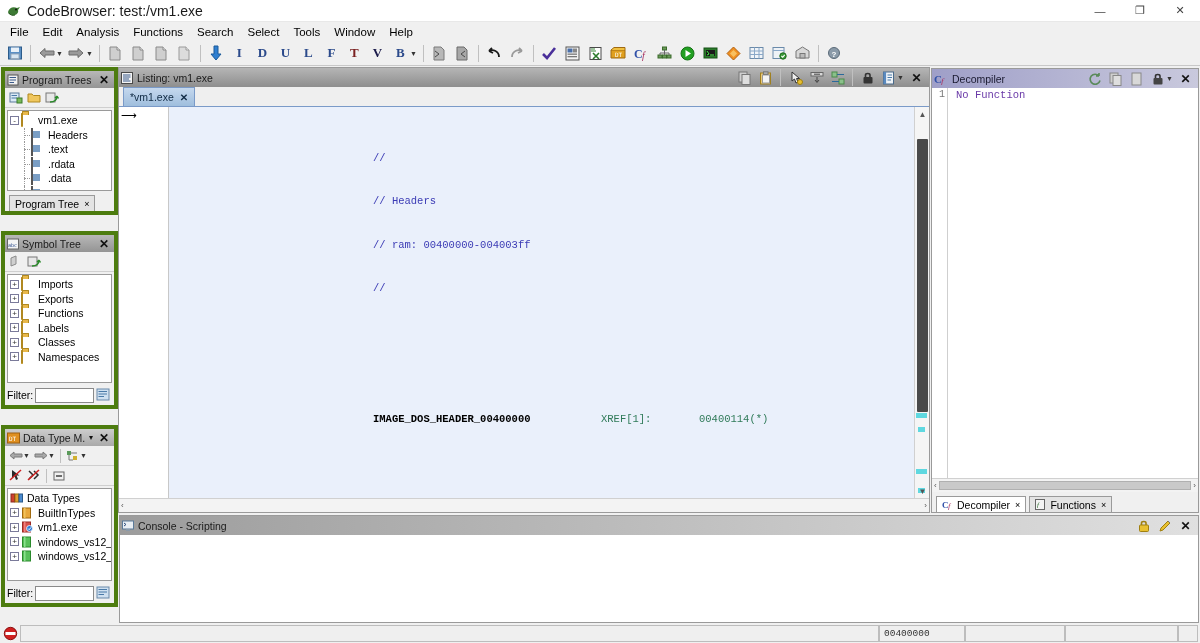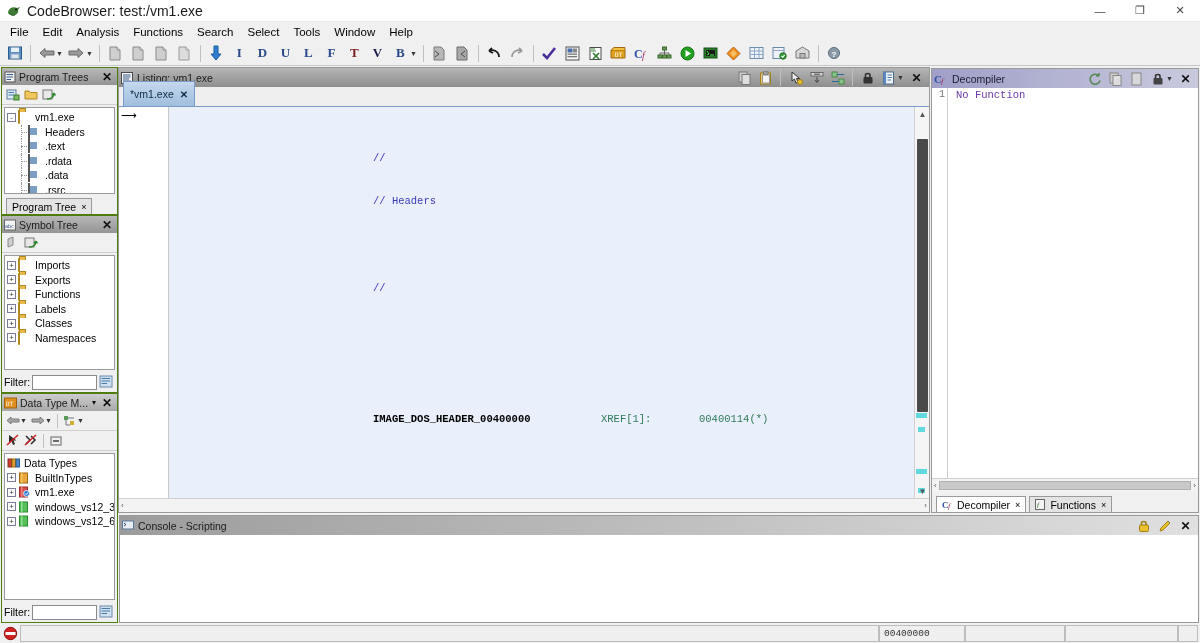--- a/index.html
+++ b/index.html
@@ -48,22 +48,22 @@
   .tb-sep { width: 1px; height: 17px; background: #c0c0c0; margin: 0 4px; }
   .tb-arrow { font-size: 7px; color: #333; margin-left: -2px; margin-right: 2px; }
   .tbl { font-family: "Liberation Serif", serif; font-weight: bold; font-size: 13px; color: #2b4a8b; }
 
   
   .body { flex: 1 1 auto; display: flex; min-height: 0; background: #f0f0f0; }
 
   
   .leftcol { width: 118px; flex: 0 0 118px; display: flex; flex-direction: column;
              background: #f0f0f0; padding: 1px 0 0 1px; }
-  .panel { background: #f0f0f0; display: flex; flex-direction: column; margin-bottom: 0;
-           border: 1px solid #4d7c0f; min-height: 0; }
+  .panel { background: #f0f0f0; display: flex; flex-direction: column; margin-bottom: 16px;
+           border: 4px solid #4d7c0f; min-height: 0; }
   .panel-title {
     height: 17px; flex: 0 0 17px; display: flex; align-items: center;
     background: linear-gradient(to bottom,#b8b8b8,#949494);
     padding: 0 2px; font-size: 10.5px; color: #1a1a1a; font-weight: normal;
   }
   .panel-title.light { background: linear-gradient(to bottom,#cdcdcd,#a9a9a9); }
   .panel-title .ptxt { margin-left: 3px; white-space: nowrap; overflow: hidden; }
   .panel-title .pclose { margin-left: auto; font-weight: bold; font-size: 12px;
                          padding: 0 3px; color: #111; }
   .panel-title .pmenu { margin-left: auto; font-size: 8px; padding: 0 3px; color: #111; }
@@ -110,21 +110,21 @@
   .center-top { flex: 1 1 auto; display: flex; min-height: 0; }
   .listing-panel { flex: 1 1 auto; display: flex; flex-direction: column;
                    border: 1px solid #9a9a9a; min-width: 0; background: #f0f0f0; }
   .lp-title { height: 19px; flex: 0 0 19px; display: flex; align-items: center;
               background: linear-gradient(to bottom,#b5b5b5,#8e8e8e); padding: 8px 2px; }
   .lp-title .ltxt { margin-left: 4px; font-size: 10.5px; color: #1a1a1a; }
   .lp-tools { margin-left: auto; display: flex; align-items: center; }
   .lp-tools .tb-btn { width: 19px; height: 17px; }
   .tabstrip { height: 20px; flex: 0 0 20px; display: flex; align-items: flex-end;
               background: #efefef; border-bottom: 1px solid #7a9ac8; padding-left: 4px; }
-  .tab { display: flex; align-items: center; height: 25px; padding: 0 6px;
+  .tab { display: flex; align-items: center; height: 19px; padding: 0 6px;
          background: linear-gradient(to bottom,#c5d8ee,#9fbedd); border: 1px solid #7a9ac8;
          border-bottom: none; font-size: 10.5px; color: #102a44; }
   .tab .x { margin-left: 6px; font-weight: bold; font-size: 10px; }
 
   .listing-area { flex: 1 1 auto; display: flex; min-height: 0; background: #fff; position: relative; }
   .lmargin { width: 50px; flex: 0 0 50px; background: #fff; border-right: 1px solid #c8c8c8;
              position: relative; }
   .cursor-arrow { position: absolute; left: 2px; top: 3px; font-size: 11px; color: #000; line-height: 1; }
   .code-wrap { flex: 1 1 auto; min-width: 0; overflow: hidden; position: relative;
                background: #eaf0fb; }
@@ -748,21 +748,21 @@
 
           <div class="listing-area">
             <div class="lmargin">
               <span class="cursor-arrow">⟶</span>
             </div>
             <div class="code-wrap">
               <div class="code">
 
                 <div class="crow"><span class="gutter"></span><span class="cmt" style="padding-left:136px">//</span></div>
                 <div class="crow"><span class="gutter"></span><span class="cmt" style="padding-left:136px">// Headers</span></div>
-                <div class="crow"><span class="gutter"></span></div>
+                <div class="crow"><span class="gutter"></span><span class="cmt" style="padding-left:136px">// ram: 00400000-004003ff</span></div>
                 <div class="crow"><span class="gutter"></span><span class="cmt" style="padding-left:136px">//</span></div>
                 <div class="crow"></div>
                 <div class="crow"></div>
                 <div class="crow">
                   <span class="gutter"></span>
                   <span class="label" style="padding-left:136px">IMAGE_DOS_HEADER_00400000</span>
                   <span class="xref" style="position:absolute;left:432px">XREF[1]:</span>
                   <span class="xref" style="position:absolute;left:530px">00400114(*)</span>
                 </div>
 

